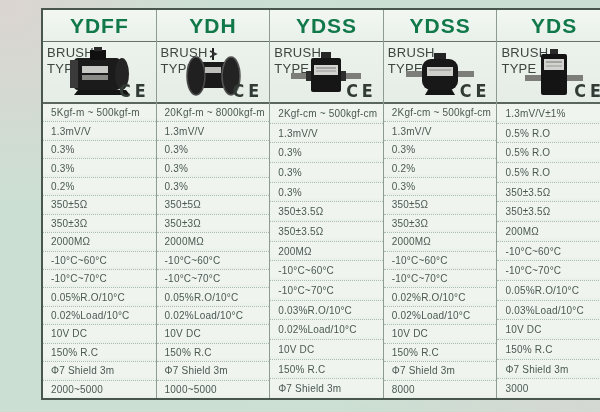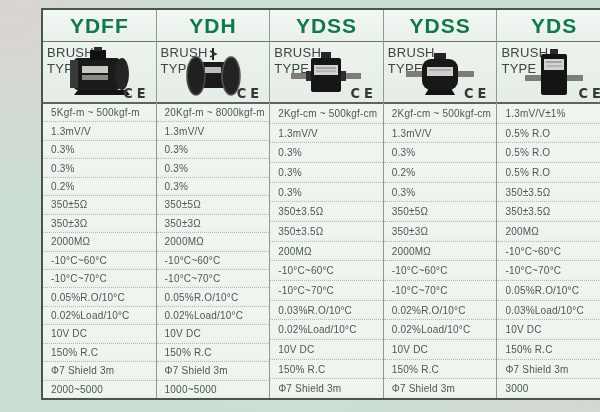--- a/index.html
+++ b/index.html
@@ -32,21 +32,21 @@
     border-bottom:2px solid #5b675e;
     background:linear-gradient(180deg,#ecf2ec,#e6ede7);
   }
   .brush{
     position:absolute;left:4px;top:3px;width:40px;
     font-size:13px;line-height:1.25;color:#3c453f;letter-spacing:.3px;
   }
   .photo{position:absolute;left:50%;top:50%;transform:translate(-50%,-50%);}
   .ce{
     position:absolute;right:6px;bottom:1px;
-    font-size:13px;font-weight:bold;letter-spacing:4px;color:#313a34;
+    font-size:16px;font-weight:bold;letter-spacing:4px;color:#313a34;
     font-family:"DejaVu Sans",sans-serif;transform:scaleY(1.05);
   }
   .spec{
     flex:1 1 auto;display:flex;align-items:center;
     padding:0 4px 0 8px;
     font-size:10px;color:#4b5852;letter-spacing:.2px;
     border-bottom:1px dotted #a9baae;white-space:nowrap;overflow:hidden;
     background:linear-gradient(180deg,#eff4ef 80%,#e9efe9);
   }
   .col .spec:last-child{border-bottom:none;}
@@ -181,20 +181,21 @@
     <div class="spec">350±5Ω</div>
     <div class="spec">350±3Ω</div>
     <div class="spec">2000MΩ</div>
     <div class="spec">-10°C~60°C</div>
     <div class="spec">-10°C~70°C</div>
     <div class="spec">0.02%R.O/10°C</div>
     <div class="spec">0.02%Load/10°C</div>
     <div class="spec">10V DC</div>
     <div class="spec">150% R.C</div>
     <div class="spec">Φ7 Shield 3m</div>
+    <div class="spec">8000</div>
   </div>
 
   <div class="col">
     <div class="hdr">YDS</div>
     <div class="imgcell">
       <span class="brush">BRUSH TYPE</span>
       <svg class="photo" width="78" height="52" viewBox="0 0 78 52">
         <rect x="10" y="29" width="18" height="6" fill="#7d7d79"></rect>
         <rect x="50" y="29" width="18" height="6" fill="#7d7d79"></rect>
         <rect x="35" y="3" width="8" height="6" fill="#2a2a2a"></rect>

